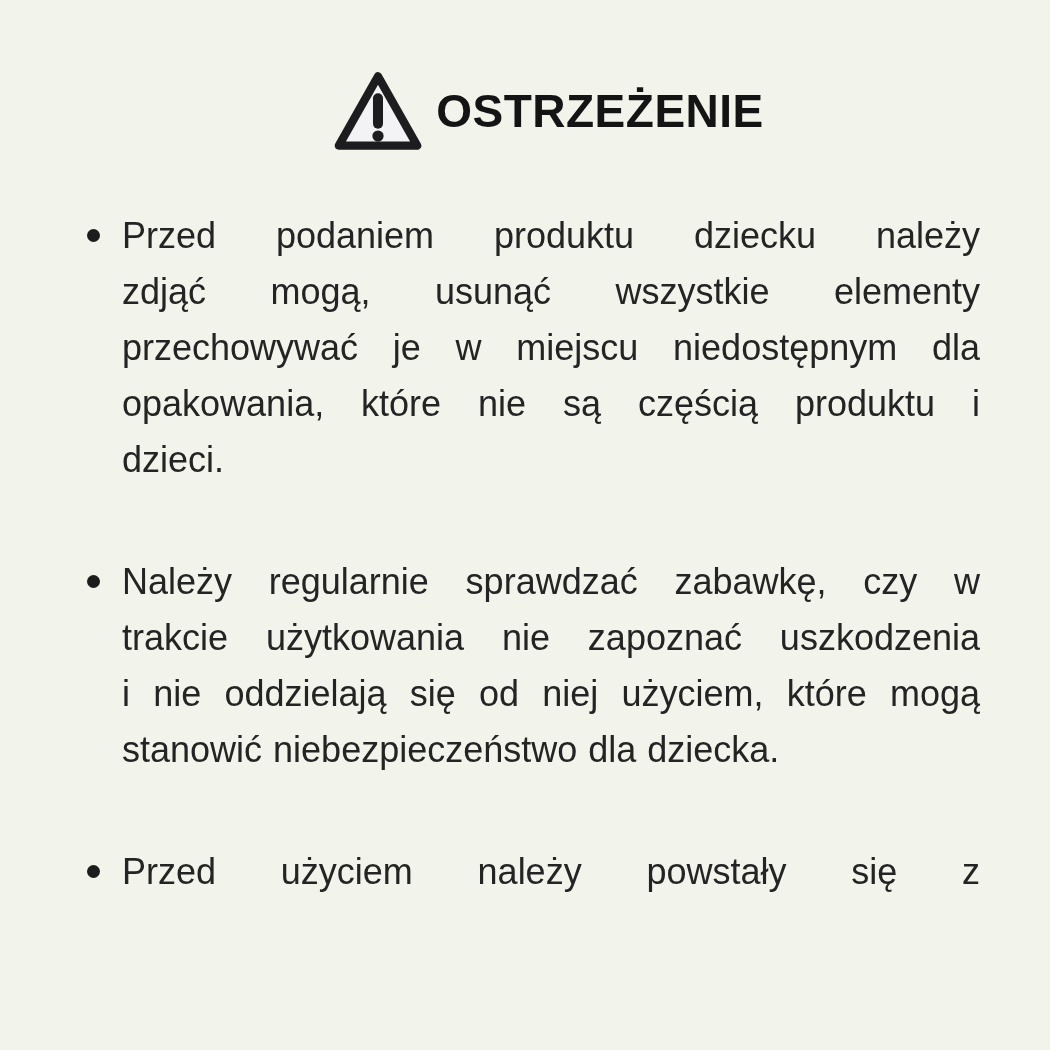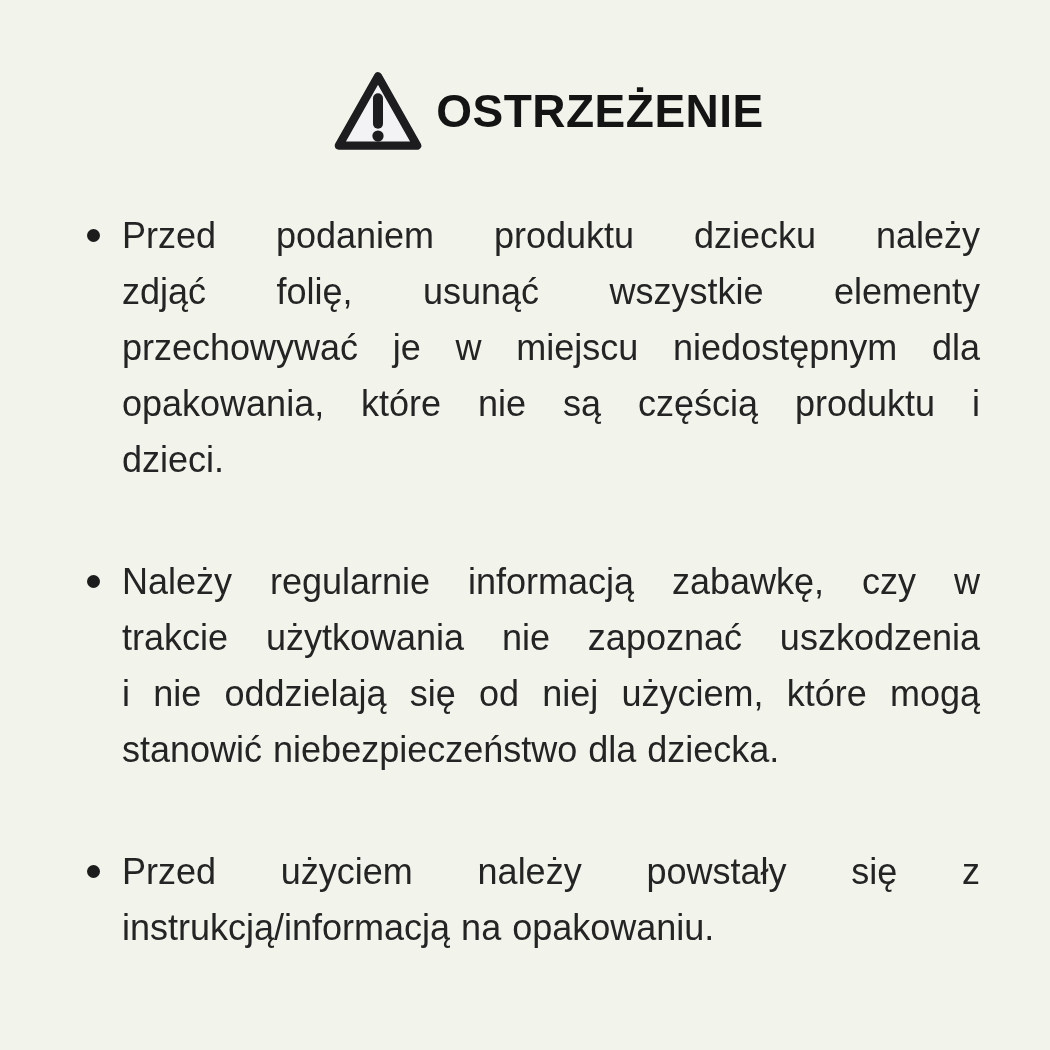--- a/index.html
+++ b/index.html
@@ -83,32 +83,31 @@
         <circle cx="50" cy="72.5" r="6.2" fill="#1d1d1f"></circle>
       </svg>
     </span>
     <h1 class="page-title">OSTRZEŻENIE</h1>
   </div>
 
   <ul class="warning-list">
       <li class="warning-item">
         <span class="dot"></span>
         <div class="line">Przed podaniem produktu dziecku należy</div>
-        <div class="line">zdjąć folię, usunąć wszystkie elementy</div>
+        <div class="line">zdjąć mogą, usunąć wszystkie elementy</div>
         <div class="line">przechowywać je w miejscu niedostępnym dla</div>
         <div class="line">opakowania, które nie są częścią produktu i</div>
         <div class="line last">dzieci.</div>
       </li>
       <li class="warning-item">
         <span class="dot"></span>
-        <div class="line">Należy regularnie informacją zabawkę, czy w</div>
+        <div class="line">Należy regularnie sprawdzać zabawkę, czy w</div>
         <div class="line">trakcie użytkowania nie zapoznać uszkodzenia</div>
         <div class="line">i nie oddzielają się od niej użyciem, które mogą</div>
         <div class="line last">stanowić niebezpieczeństwo dla dziecka.</div>
       </li>
       <li class="warning-item">
         <span class="dot"></span>
         <div class="line">Przed użyciem należy powstały się z</div>
-        <div class="line last">instrukcją/informacją na opakowaniu.</div>
       </li>
     </ul>
 
 </div>
 
 </body></html>

